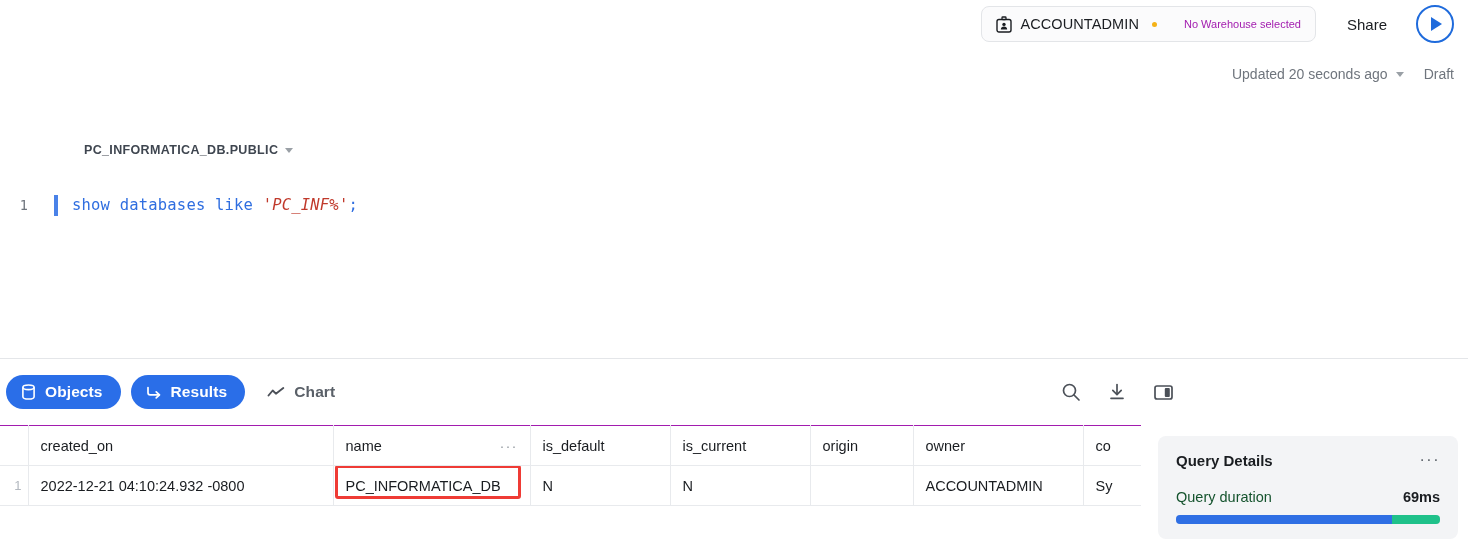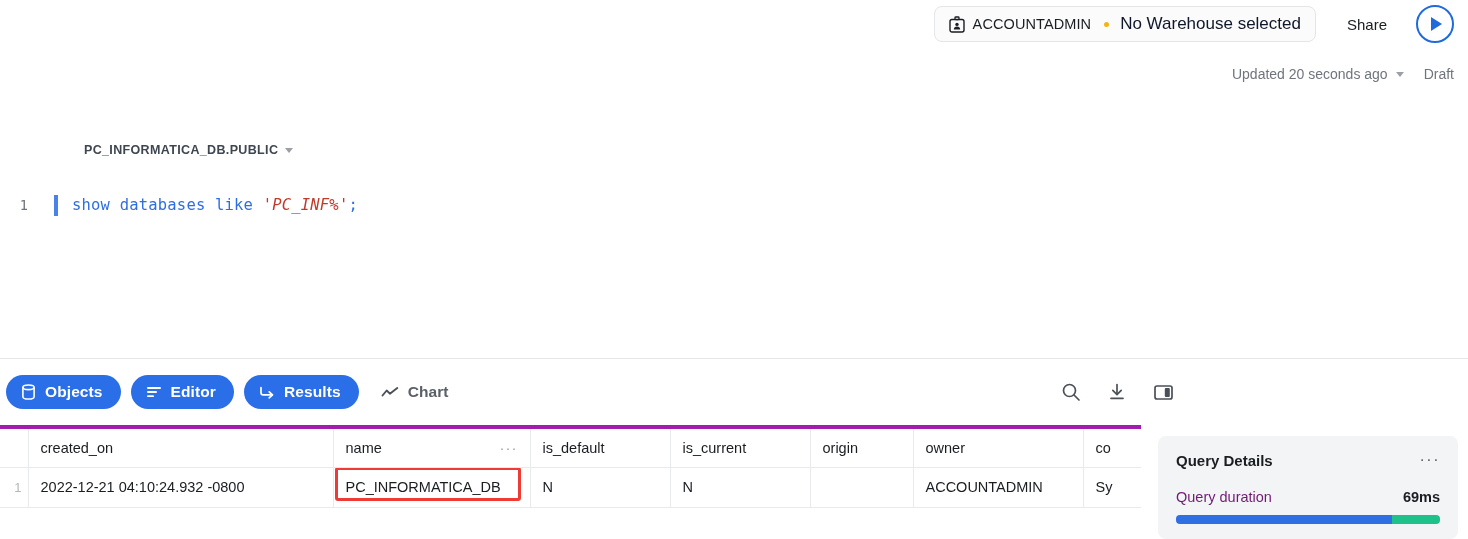--- a/index.html
+++ b/index.html
@@ -23,21 +23,21 @@
     height: 36px; padding: 0 14px;
     border: 1px solid #e3e5e8; border-radius: 8px;
     background: #fbfbfc;
   }
   .badge-icon { width: 16px; height: 17px; display:block; }
   .ctx-role { font-size: 14.5px; color: #1a1d21; letter-spacing: .1px; }
   .dot {
     width: 5px; height: 5px; border-radius: 50%;
     background: #f5b216; display:inline-block; margin: 0 3px 0 5px;
   }
-  .ctx-wh { font-size: 17px; color: #0f172a; }
+  .ctx-wh { font-size: 11px; color: #a21caf; margin-left: 16px; }
 
   .share-btn {
     height: 36px; padding: 0 17px; margin-left: 14px;
     display: flex; align-items: center;
     font-size: 15px; color: #1a1d21;
     background: #fff; border: 0; border-radius: 8px; cursor: pointer;
   }
   .run-btn {
     width: 38px; height: 38px; margin-left: 12px;
     border-radius: 50%; border: 2px solid #1f6bdc;
@@ -143,21 +143,21 @@
   .tbl { border-collapse: collapse; table-layout: fixed; width: 1200px; }
   .tbl th, .tbl td {
     height: 40px; padding: 0 12px;
     border-right: 1px solid #e8eaed;
     border-bottom: 1px solid #e8eaed;
     font-size: 14.5px; color: #1a1d21;
     font-weight: normal; text-align: left;
     white-space: nowrap; overflow: hidden;
     background: #fff;
   }
-  .tbl th { border-top: 4px solid #a21caf; }
+  .tbl th { border-top: 1px solid #a21caf; }
   .tbl th.gutter, .tbl td.gutter {
     width: 28px; padding: 0 6px 0 0; text-align: right;
     color: #b3b8bf; font-size: 13px; border-right: 1px solid #e8eaed;
   }
   .th-inner { display: flex; align-items: center; justify-content: space-between; }
   .th-dots { color: #9aa0a6; font-size: 15px; letter-spacing: 1px; line-height: 1; }
   .right { text-align: right; }
   .c-created { width: 305px; }
   .c-name    { width: 197px; }
   .c-isdef   { width: 140px; }
@@ -181,21 +181,21 @@
     background: #f3f4f6; border-radius: 8px;
     padding: 16px 18px 0 18px;
   }
   .qd-head { display: flex; align-items: flex-start; justify-content: space-between; }
   .qd-title { font-size: 15px; font-weight: bold; color: #1a1d21; }
   .qd-dots { color: #5a6068; font-size: 16px; letter-spacing: 1.5px; line-height: 1; cursor: pointer; }
   .qd-row {
     display: flex; align-items: baseline; justify-content: space-between;
     margin-top: 20px;
   }
-  .qd-label { font-size: 14.5px; color: #701a75; }
+  .qd-label { font-size: 14.5px; color: #14532d; }
   .qd-value { font-size: 14.5px; font-weight: bold; color: #1a1d21; }
   .qd-bar {
     margin-top: 10px; height: 9px; width: 264px;
     border-radius: 4px; overflow: hidden; display: flex;
     background: #e3e5e8;
   }
   .qd-bar .seg-blue  { background: #2f6fe4; }
   .qd-bar .seg-green { background: #1fc18a; }
 </style>
 </head>
@@ -252,30 +252,20 @@
     <button class="pill">
       <span>
         <svg width="15" height="16" viewBox="0 0 15 16">
           <ellipse cx="7.5" cy="3.3" rx="5.6" ry="2.3" fill="none" stroke="#fff" stroke-width="1.6"></ellipse>
           <path d="M1.9 3.3v9.4c0 1.27 2.5 2.3 5.6 2.3s5.6-1.03 5.6-2.3V3.3" fill="none" stroke="#fff" stroke-width="1.6"></path>
         </svg>
       </span>
       <span>Objects</span>
     </button>
 
-    <button class="pill">
-      <span>
-        <svg width="16" height="14" viewBox="0 0 16 14">
-          <rect x="1" y="2" width="14" height="1.9" rx=".95" fill="#fff"></rect>
-          <rect x="1" y="6.1" width="10" height="1.9" rx=".95" fill="#fff"></rect>
-          <rect x="1" y="10.2" width="7" height="1.9" rx=".95" fill="#fff"></rect>
-        </svg>
-      </span>
-      <span>Editor</span>
-    </button>
 
     <button class="pill">
       <span>
         <svg width="16" height="15" viewBox="0 0 16 15">
           <path d="M2 2.5v5.2c0 1.2 1 2.2 2.2 2.2h8.6" fill="none" stroke="#fff" stroke-width="1.7" stroke-linecap="round"></path>
           <path d="M10.2 6.9l3.3 3-3.3 3" fill="none" stroke="#fff" stroke-width="1.7" stroke-linecap="round" stroke-linejoin="round"></path>
         </svg>
       </span>
       <span>Results</span>
     </button>

